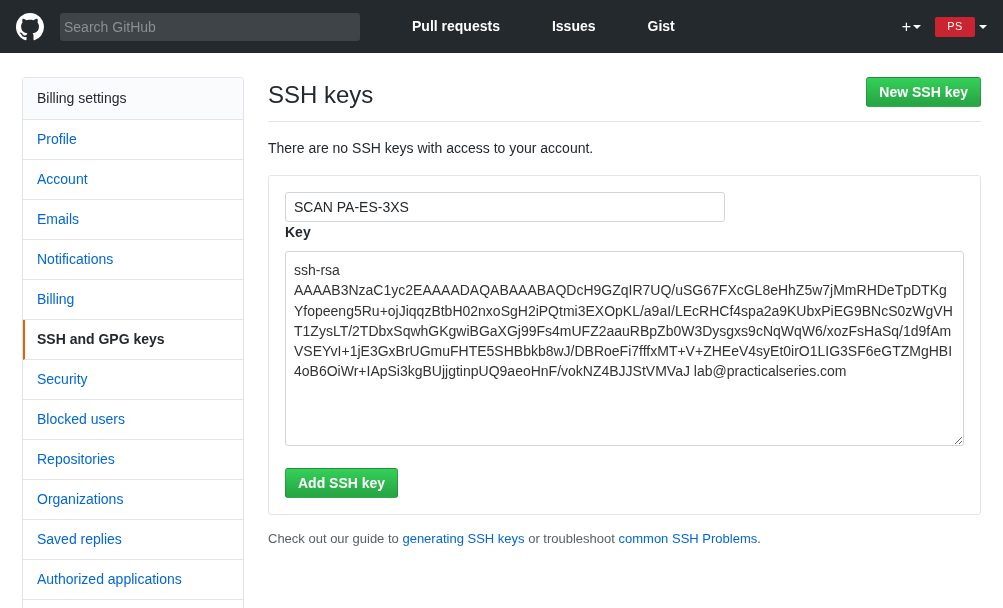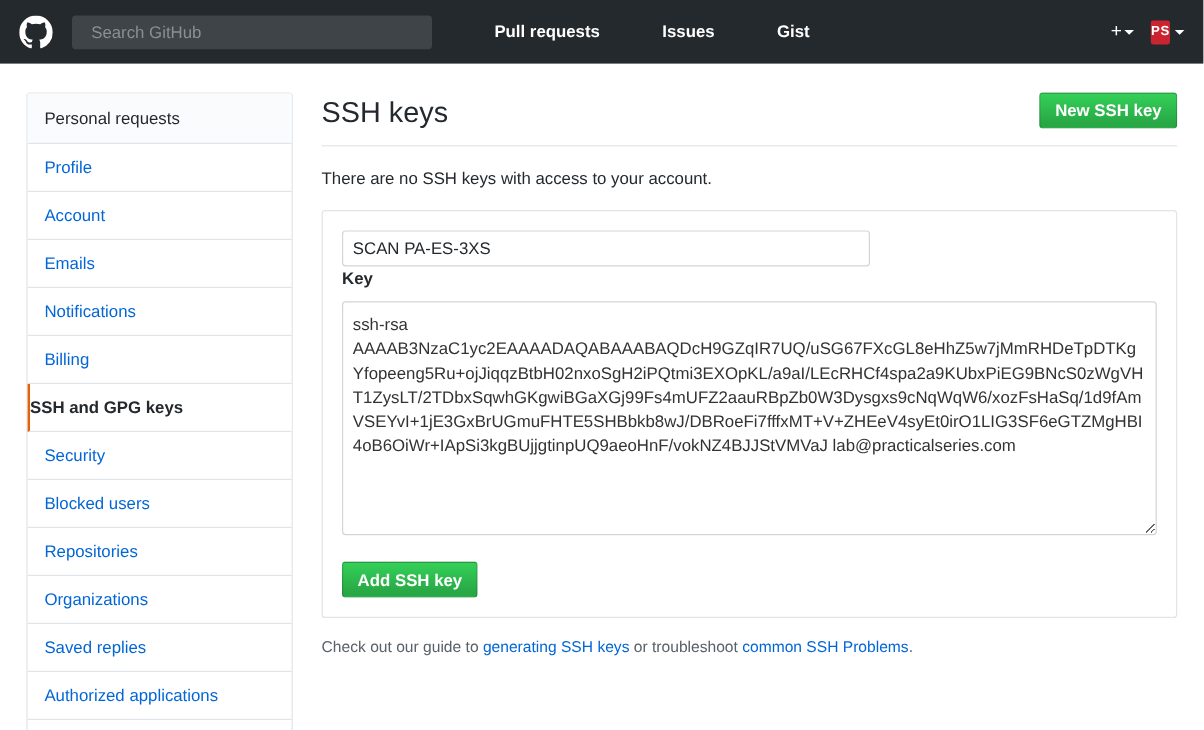--- a/index.html
+++ b/index.html
@@ -25,21 +25,21 @@
     display: flex;
     align-items: center;
   }
   .gh-logo svg { fill: #fff; }
   .search-box {
     width: 300px;
     height: 28px;
     background: #3f4448;
     border: none;
     border-radius: 3px;
-    padding: 0 16px;
+    padding: 0 4px;
     color: #fff;
     font-size: 14px;
     margin-right: 16px;
   }
   .search-box::placeholder { color: #8a8f94; }
   .nav-links { display: flex; gap: 16px; }
   .nav-links a {
     color: #fff;
     text-decoration: none;
     font-weight: 600;
@@ -62,26 +62,26 @@
   }
   .caret-down {
     width: 0; height: 0;
     border-left: 4px solid transparent;
     border-right: 4px solid transparent;
     border-top: 4px solid #fff;
     display: inline-block;
   }
   .avatar-wrap { display: flex; align-items: center; gap: 4px; cursor: pointer; }
   .avatar {
-    width: 16px; height: 20px;
+    width: 40px; height: 20px;
     background: #cb2431;
     color: #fff;
     border-radius: 2px;
     font-size: 11px;
-    font-weight: 700;
+    font-weight: 400;
     display: flex;
     align-items: center;
     justify-content: center;
     letter-spacing: 0.5px;
   }
   
   .container {
     display: flex;
     padding: 24px 22px 30px 22px;
     gap: 24px;
@@ -107,21 +107,21 @@
     color: #0366d6;
     font-size: 14px;
     text-decoration: none;
     cursor: pointer;
   }
   .sidebar-item:last-child { border-bottom: none; }
   .sidebar-item.selected {
     color: #24292e;
     font-weight: 600;
     border-left: 2px solid #e36209;
-    padding-left: 0;
+    padding-left: 12px;
     cursor: default;
     background: #fff;
   }
   
   .main { flex: 1; min-width: 0; }
   .page-head {
     display: flex;
     justify-content: space-between;
     align-items: flex-start;
     border-bottom: 1px solid #e1e4e8;
@@ -219,21 +219,21 @@
     <span class="avatar-wrap">
       <span class="avatar">PS</span>
       <span class="caret-down"></span>
     </span>
   </div>
 </div>
 
 <div class="container">
 
   <nav class="sidebar">
-    <div class="sidebar-header">Personal requests</div>
+    <div class="sidebar-header">Billing settings</div>
     <a class="sidebar-item">Profile</a>
     <a class="sidebar-item">Account</a>
     <a class="sidebar-item">Emails</a>
     <a class="sidebar-item">Notifications</a>
     <a class="sidebar-item">Billing</a>
     <a class="sidebar-item selected">SSH and GPG keys</a>
     <a class="sidebar-item">Security</a>
     <a class="sidebar-item">Blocked users</a>
     <a class="sidebar-item">Repositories</a>
     <a class="sidebar-item">Organizations</a>

